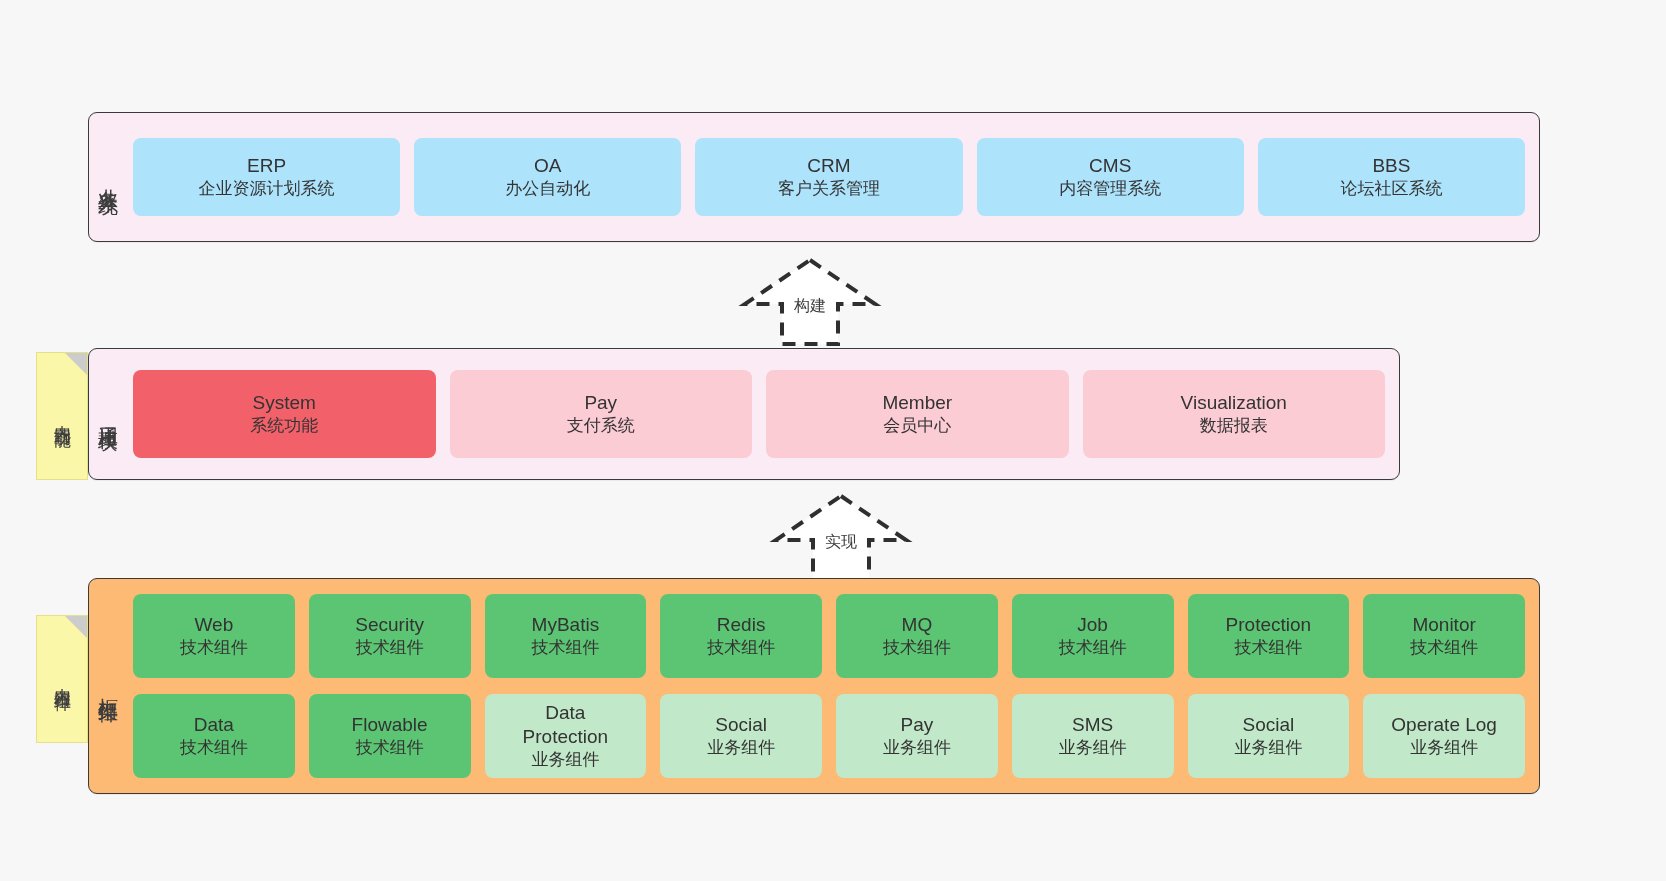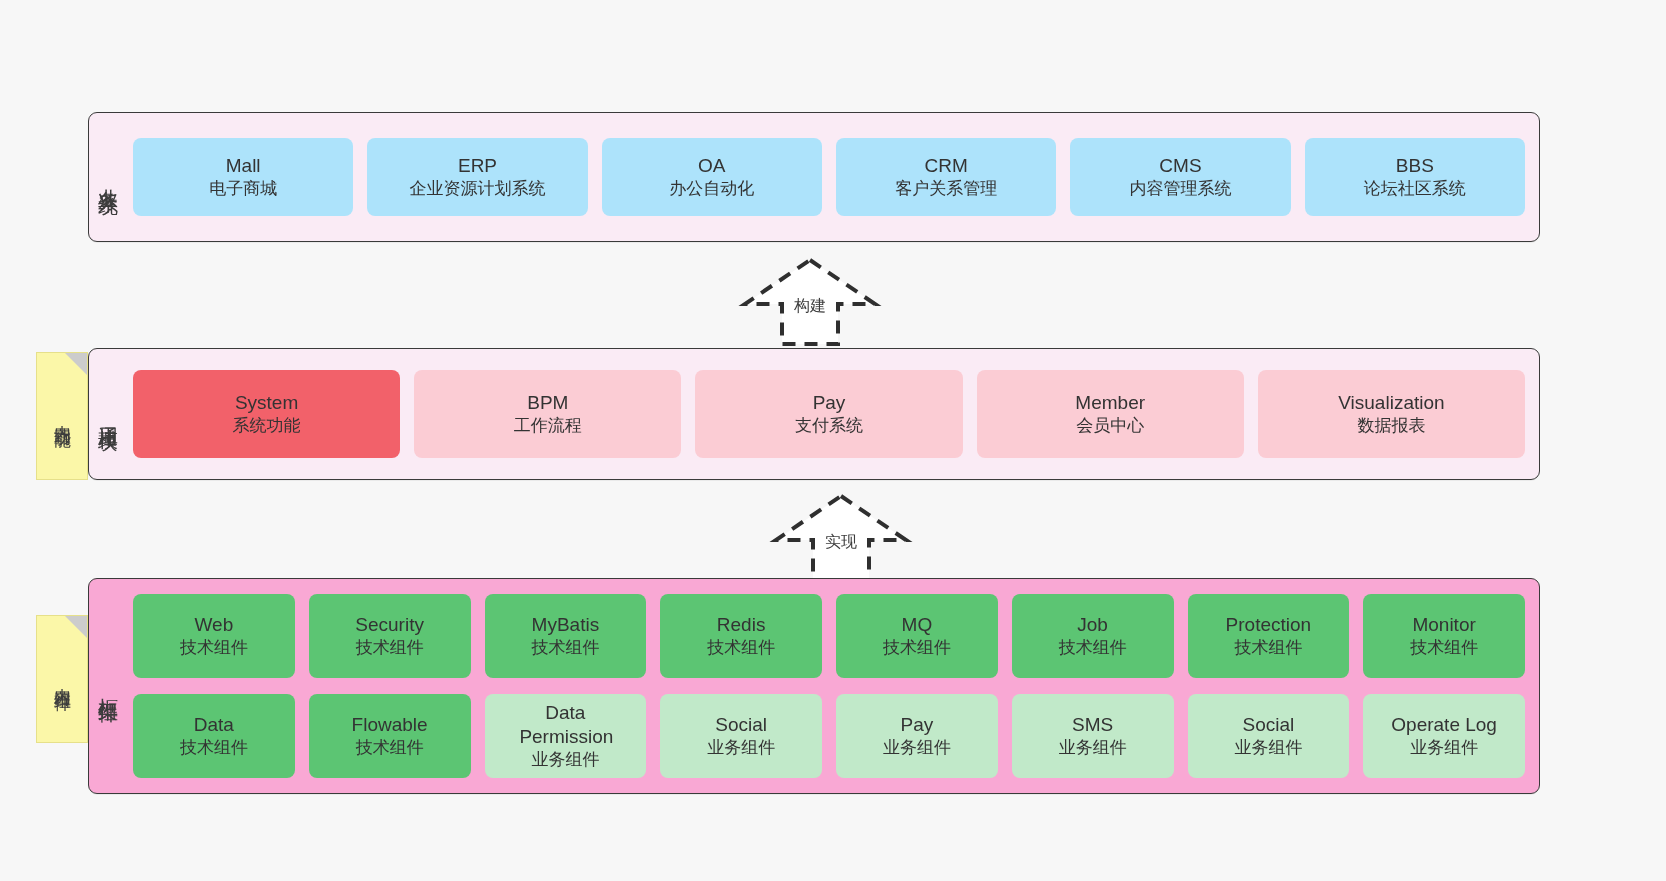--- a/index.html
+++ b/index.html
@@ -126,24 +126,20 @@
 </head>
 <body>
 
 <div class="canvas">
 
   <div class="layer" style="left: 88px; top: 112px; width: 1452px; height: 130px; background: rgb(250, 235, 245);">
     <div class="layer-title">业务系统</div>
     <div class="layer-body">
       <div class="row">
         <div class="card blue h-biz">
-          <span class="en">Mall</span>
-          <span class="cn">电子商城</span>
-        </div>
-        <div class="card blue h-biz">
           <span class="en">ERP</span>
           <span class="cn">企业资源计划系统</span>
         </div>
         <div class="card blue h-biz">
           <span class="en">OA</span>
           <span class="cn">办公自动化</span>
         </div>
         <div class="card blue h-biz">
           <span class="en">CRM</span>
           <span class="cn">客户关系管理</span>
@@ -160,31 +156,27 @@
     </div>
   </div>
 
   <div class="arrow" style="left:735px;top:252px;">
     <svg viewBox="0 0 150 98" xmlns="http://www.w3.org/2000/svg">
       <path d="M 75 8 L 140 52 L 103 52 L 103 92 L 47 92 L 47 52 L 10 52 Z" fill="#ffffff" stroke="#2f2f2f" stroke-width="4" stroke-dasharray="13 9" stroke-linejoin="miter"></path>
     </svg>
     <div class="arrow-label">构建</div>
   </div>
 
-  <div class="layer" style="left: 88px; top: 348px; width: 1452px; height: 132px; background: rgb(250, 235, 245);">
+  <div class="layer" style="left: 88px; top: 348px; width: 1312px; height: 132px; background: rgb(250, 235, 245);">
     <div class="layer-title">通用模块</div>
     <div class="layer-body">
       <div class="row">
         <div class="card red h-mod">
           <span class="en">System</span>
           <span class="cn">系统功能</span>
-        </div>
-        <div class="card pink h-mod">
-          <span class="en">BPM</span>
-          <span class="cn">工作流程</span>
         </div>
         <div class="card pink h-mod">
           <span class="en">Pay</span>
           <span class="cn">支付系统</span>
         </div>
         <div class="card pink h-mod">
           <span class="en">Member</span>
           <span class="cn">会员中心</span>
         </div>
         <div class="card pink h-mod">
@@ -200,21 +192,21 @@
     <span class="note-text">内置功能</span>
   </div>
 
   <div class="arrow" style="left:766px;top:488px;">
     <svg viewBox="0 0 150 98" xmlns="http://www.w3.org/2000/svg">
       <path d="M 75 8 L 140 52 L 103 52 L 103 92 L 47 92 L 47 52 L 10 52 Z" fill="#ffffff" stroke="#2f2f2f" stroke-width="4" stroke-dasharray="13 9" stroke-linejoin="miter"></path>
     </svg>
     <div class="arrow-label">实现</div>
   </div>
 
-  <div class="layer" style="left: 88px; top: 578px; width: 1452px; height: 216px; background: #f9a8d4;">
+  <div class="layer" style="left: 88px; top: 578px; width: 1452px; height: 216px; background: #fdba74;">
     <div class="layer-title">框架组件</div>
     <div class="layer-body">
 
       <div class="row">
         <div class="card green h-frm">
           <span class="en">Web</span>
           <span class="cn">技术组件</span>
         </div>
         <div class="card green h-frm">
           <span class="en">Security</span>
@@ -249,21 +241,21 @@
       <div class="row">
         <div class="card green h-frm">
           <span class="en">Data</span>
           <span class="cn">技术组件</span>
         </div>
         <div class="card green h-frm">
           <span class="en">Flowable</span>
           <span class="cn">技术组件</span>
         </div>
         <div class="card lgreen h-frm">
-          <span class="en" style="max-width:92px;">Data Permission</span>
+          <span class="en" style="max-width:92px;">Data Protection</span>
           <span class="cn">业务组件</span>
         </div>
         <div class="card lgreen h-frm">
           <span class="en">Social</span>
           <span class="cn">业务组件</span>
         </div>
         <div class="card lgreen h-frm">
           <span class="en">Pay</span>
           <span class="cn">业务组件</span>
         </div>

